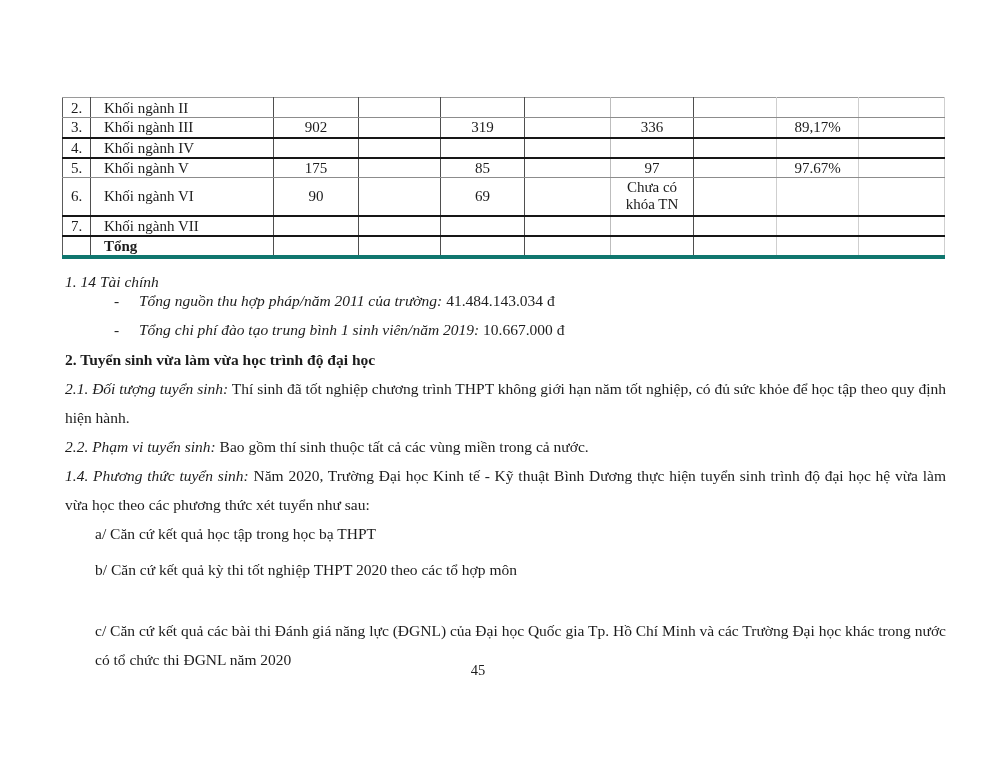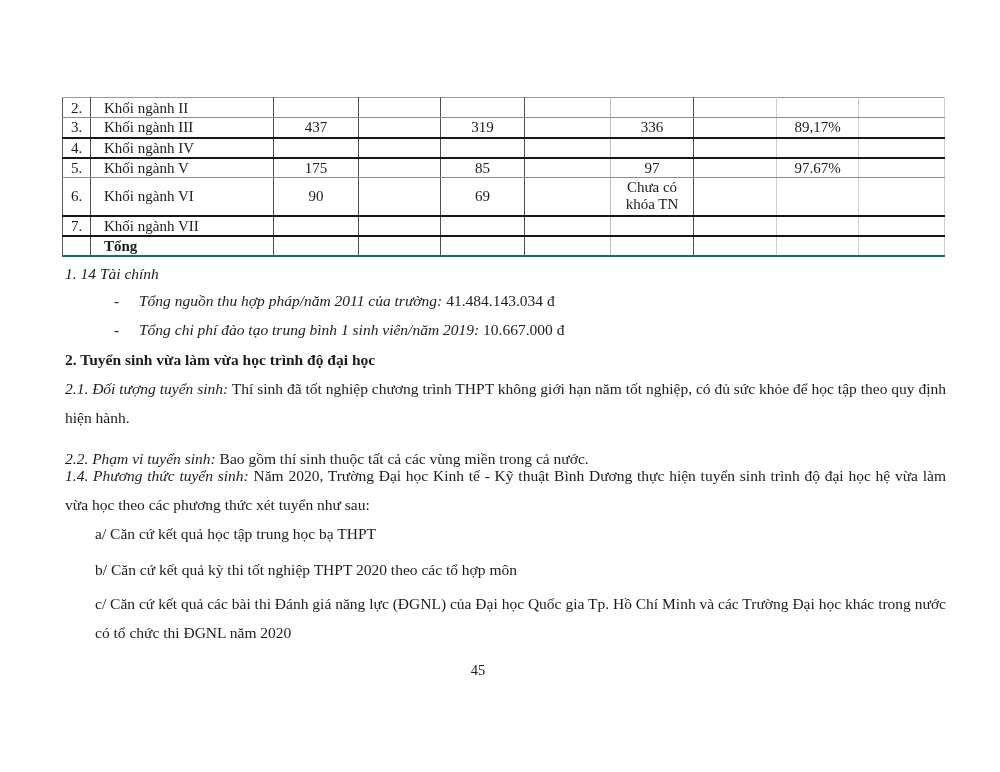--- a/index.html
+++ b/index.html
@@ -18,21 +18,21 @@
     padding:0;font-size:15px;line-height:18px;text-align:center;
     vertical-align:middle;border-right:1px solid #4f4f4f;overflow:hidden;
   }
   .tbl td:nth-child(6){border-right-color:#bdbdbd;}
   .tbl td:nth-child(8),
   .tbl td:nth-child(9),
   .tbl td:nth-child(10){border-right-color:#cfcfcf;}
   .tbl td.lbl{text-align:left;padding-left:13px;}
   .tbl tr.lb td{border-bottom:1px solid #8c8c8c;}
   .tbl tr.bb td{border-bottom:2px solid #161616;}
-  .tbl tr.eb td{border-bottom:2px solid #0f766e;}
+  .tbl tr.eb td{border-bottom:4px solid #0f766e;}
   .tbl .bold{font-weight:bold;}
   .tbl .wrap2{line-height:17px;}
   
   .txt{position:absolute;font-size:15.5px;line-height:29px;white-space:normal;}
   .it{font-style:italic;}
   .b{font-weight:bold;text-align:center;}
   .just{text-align:justify;}
   .dash{display:inline-block;width:25px;font-style:normal;}
   .pageno{position:absolute;left:0;top:662px;width:956px;text-align:center;font-size:14.5px;}
 </style>
@@ -61,21 +61,21 @@
     <td></td>
     <td></td>
     <td></td>
     <td></td>
     <td></td>
     <td></td>
   </tr>
   <tr class="bb" style="height:20px">
     <td class="num">3.</td>
     <td class="lbl">Khối ngành III</td>
-    <td>437</td>
+    <td>902</td>
     <td></td>
     <td>319</td>
     <td></td>
     <td>336</td>
     <td></td>
     <td>89,17%</td>
     <td></td>
   </tr>
   <tr class="bb" style="height:20px">
     <td class="num">4.</td>
@@ -133,41 +133,41 @@
     <td></td>
     <td></td>
     <td></td>
     <td></td>
     <td></td>
     <td></td>
   </tr>
 </tbody>
   </table>
 
-<div class="txt it" style="left:65px;top:259px">1. 14 Tài chính</div>
+<div class="txt it" style="left:65px;top:267px">1. 14 Tài chính</div>
 
 <div class="txt" style="left:114px;top:286px">
   <span class="dash">-</span><span class="it">Tổng nguồn thu hợp pháp/năm 2011 của trường:</span><span> 41.484.143.034 đ</span>
 </div>
 
 <div class="txt" style="left:114px;top:315px">
   <span class="dash">-</span><span class="it">Tổng chi phí đào tạo trung bình 1 sinh viên/năm 2019:</span><span> 10.667.000 đ</span>
 </div>
 
 <div class="txt b" style="left:65px;top:345px">2. Tuyển sinh vừa làm vừa học trình độ đại học</div>
 
 <div class="txt just" style="left:65px;top:374px;width:881px">
   <span class="it">2.1. Đối tượng tuyển sinh:</span><span> Thí sinh đã tốt nghiệp chương trình THPT không giới hạn năm tốt nghiệp, có đủ sức khỏe để học tập theo quy định hiện hành.</span>
 </div>
 
-<div class="txt" style="left:65px;top:444px">
+<div class="txt" style="left:65px;top:432px">
   <span class="it">2.2. Phạm vi tuyển sinh:</span><span> Bao gồm thí sinh thuộc tất cả các vùng miền trong cả nước.</span>
 </div>
 
 <div class="txt just" style="left:65px;top:461px;width:881px">
   <span class="it">1.4. Phương thức tuyển sinh:</span><span> Năm 2020, Trường Đại học Kinh tế - Kỹ thuật Bình Dương thực hiện tuyển sinh trình độ đại học hệ vừa làm vừa học theo các phương thức xét tuyển như sau:</span>
 </div>
 
-<div class="txt" style="left:95px;top:519px">a/ Căn cứ kết quả học tập trung học bạ THPT</div>
+<div class="txt" style="left:95px;top:519px">a/ Căn cứ kết quả học tập trong học bạ THPT</div>
 <div class="txt" style="left:95px;top:555px">b/ Căn cứ kết quả kỳ thi tốt nghiệp THPT 2020 theo các tổ hợp môn</div>
-<div class="txt just" style="left:95px;top:589px;width:851px">c/ Căn cứ kết quả các bài thi Đánh giá năng lực (ĐGNL) của Đại học Quốc gia Tp. Hồ Chí Minh và các Trường Đại học khác trong nước có tổ chức thi ĐGNL năm 2020</div>
+<div class="txt just" style="left:95px;top:616px;width:851px">c/ Căn cứ kết quả các bài thi Đánh giá năng lực (ĐGNL) của Đại học Quốc gia Tp. Hồ Chí Minh và các Trường Đại học khác trong nước có tổ chức thi ĐGNL năm 2020</div>
 
 <div class="pageno">45</div>
 
 </body></html>

